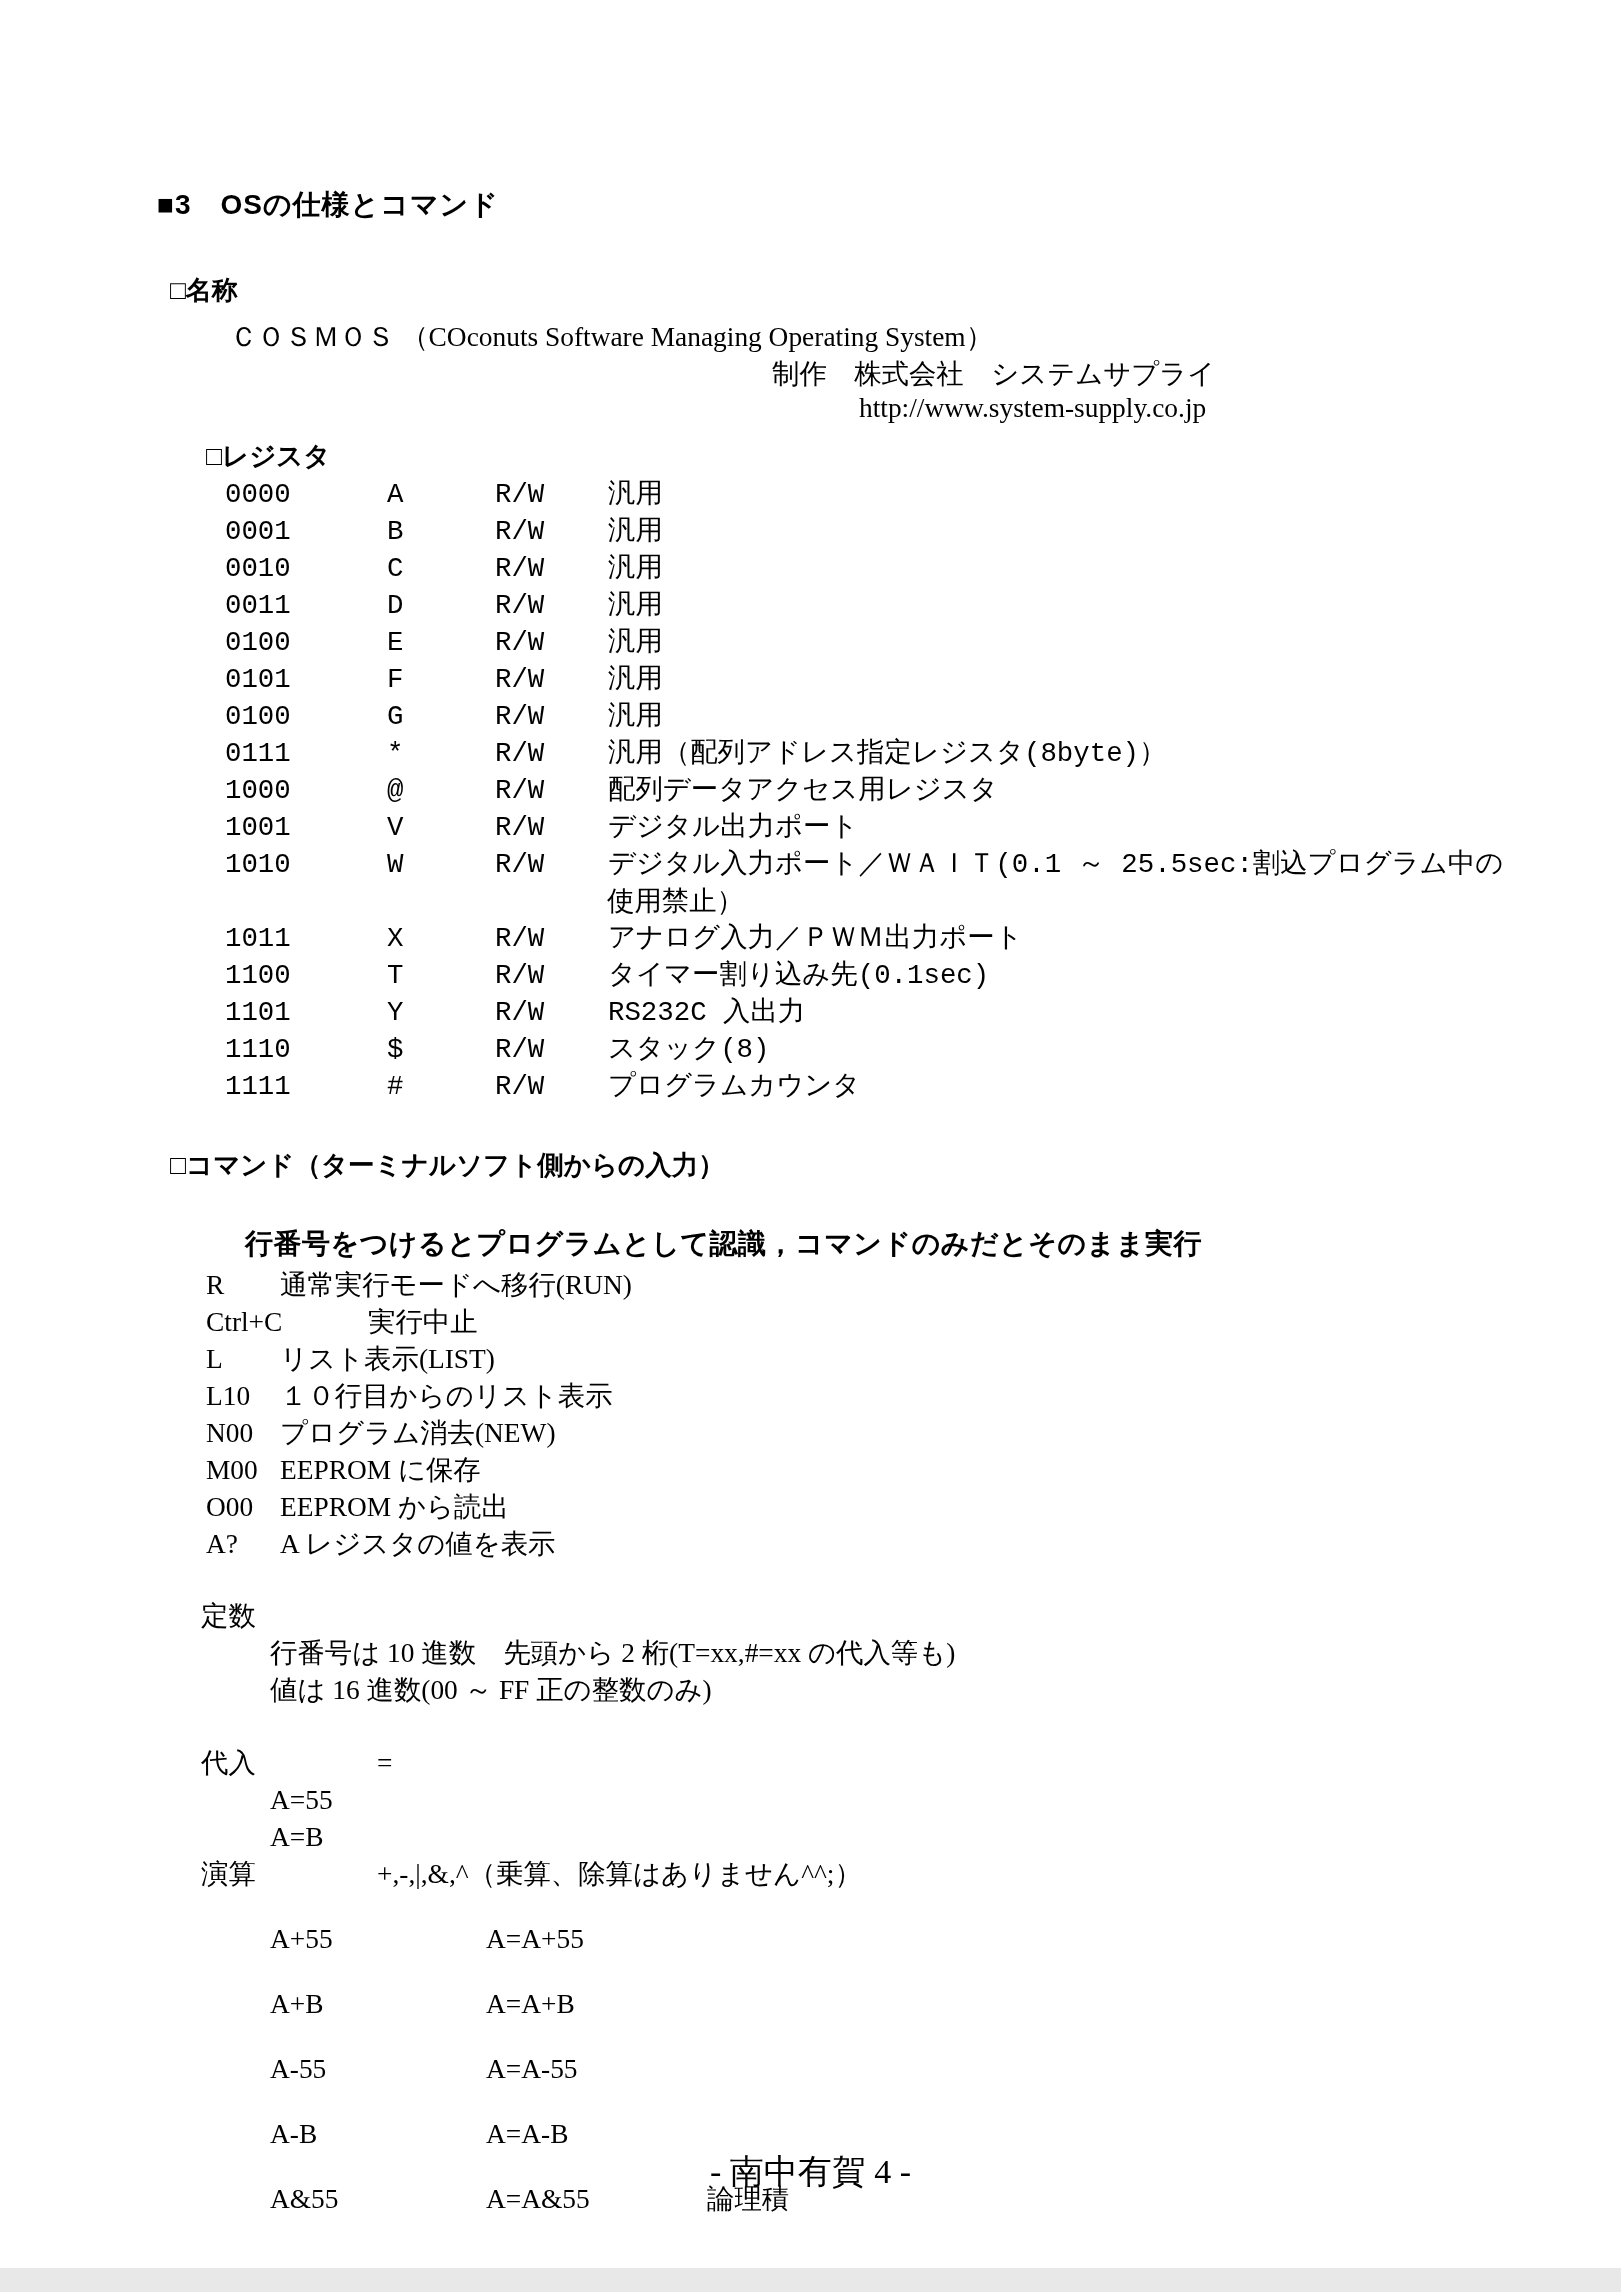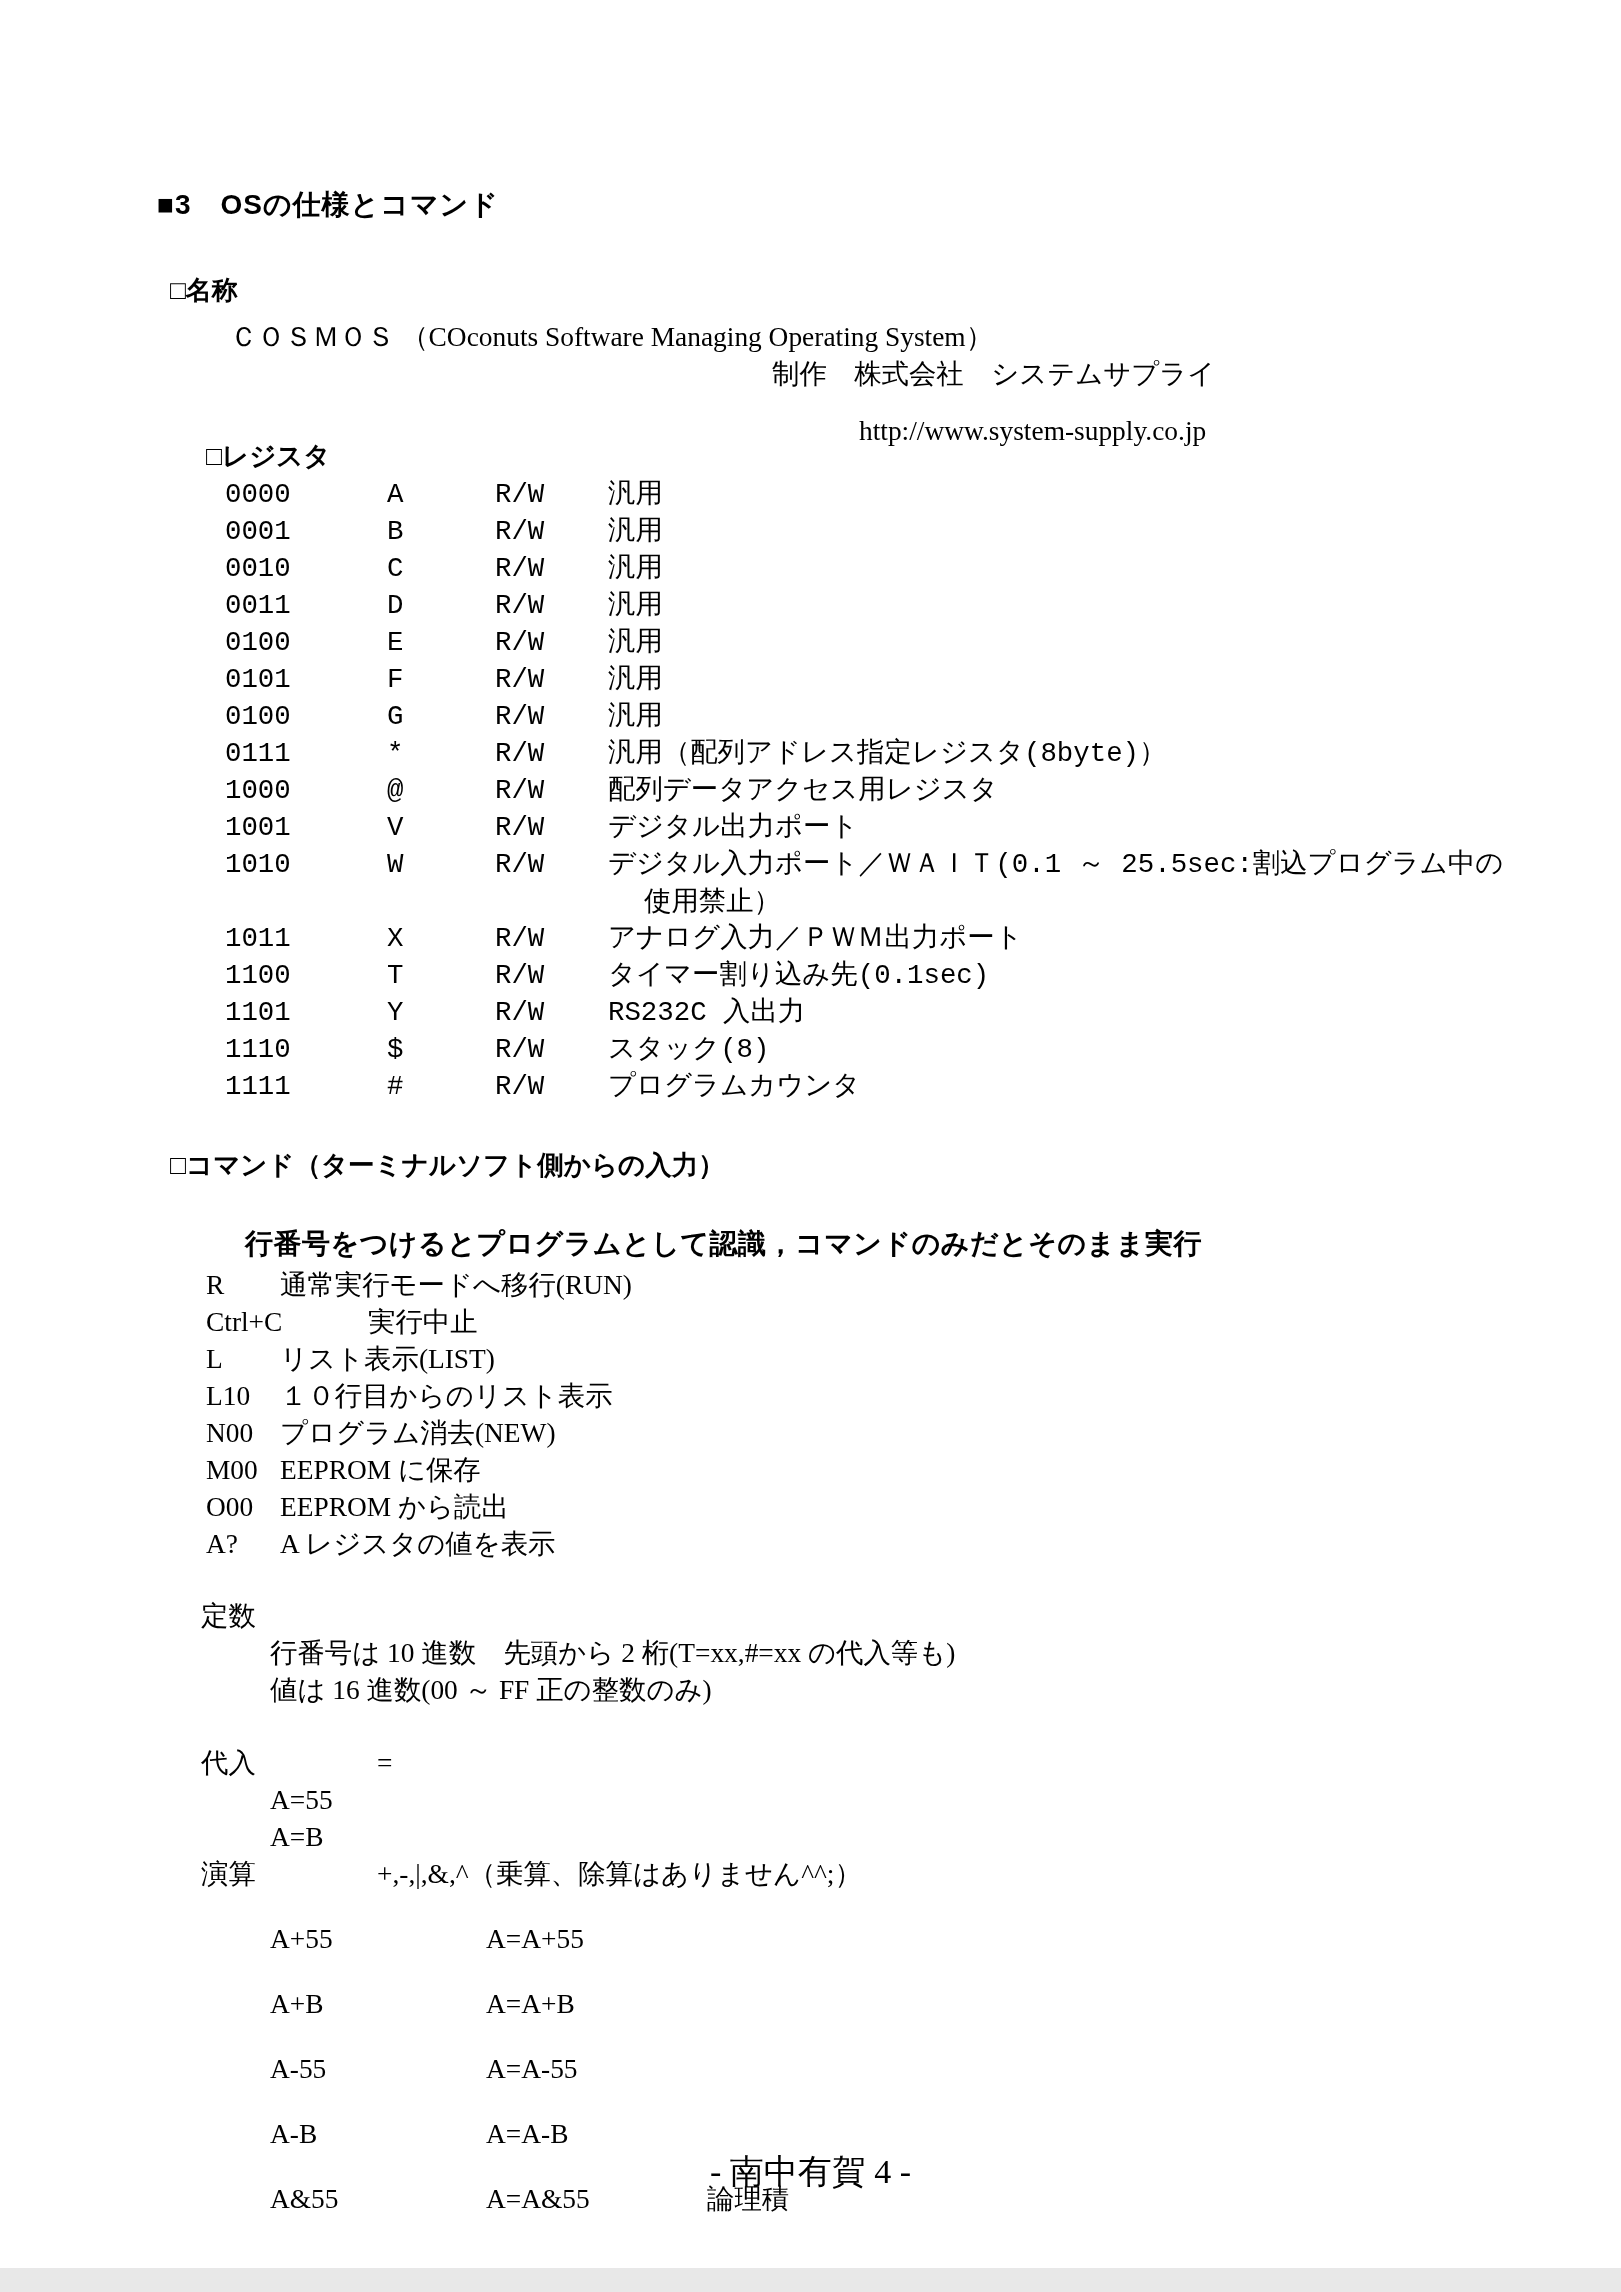--- a/index.html
+++ b/index.html
@@ -17,26 +17,26 @@
   }
   .abs { position: absolute; }
   .gothic {
     font-family: "Liberation Sans", "DejaVu Sans", sans-serif;
     font-weight: 700;
   }
   .title-block { top: 186px; left: 157px; font-size: 28px; letter-spacing: 1px; }
   .heading-name { top: 273px; left: 170px; font-size: 26px; }
   .product-line { top: 319px; left: 230px; }
   .maker-line { top: 356px; left: 772px; }
-  .url-line { top: 416px; left: 859px; }
+  .url-line { top: 393px; left: 859px; }
   .heading-registers { top: 438px; left: 170px; font-size: 26.5px; padding-left: 36px; }
 
   .reg-table { top: 476px; left: 225px; width: 1343px; line-height: 37px; }
   .reg-row { display: grid; grid-template-columns: 162px 108px 113px auto; font-family: Liberation Mono, monospace; }
-  .reg-desc2 { display: grid; grid-template-columns: 382px auto; gap: 37px; }
+  .reg-desc2 { display: grid; grid-template-columns: 382px auto; }
 
   .heading-commands { top: 1147px; left: 170px; font-size: 26.5px; }
   .command-intro { top: 1225px; left: 245px; font-size: 28px; letter-spacing: 0.5px; }
 
   .cmd-list { top: 1267px; left: 206px; line-height: 37px; }
   .cmd-line { display: flex; }
   .cmd-key { min-width: 74px; }
   .cmd-line.wide .cmd-key { min-width: 162px; }
 
   .constants-block { top: 1598px; left: 201px; line-height: 37px; }

